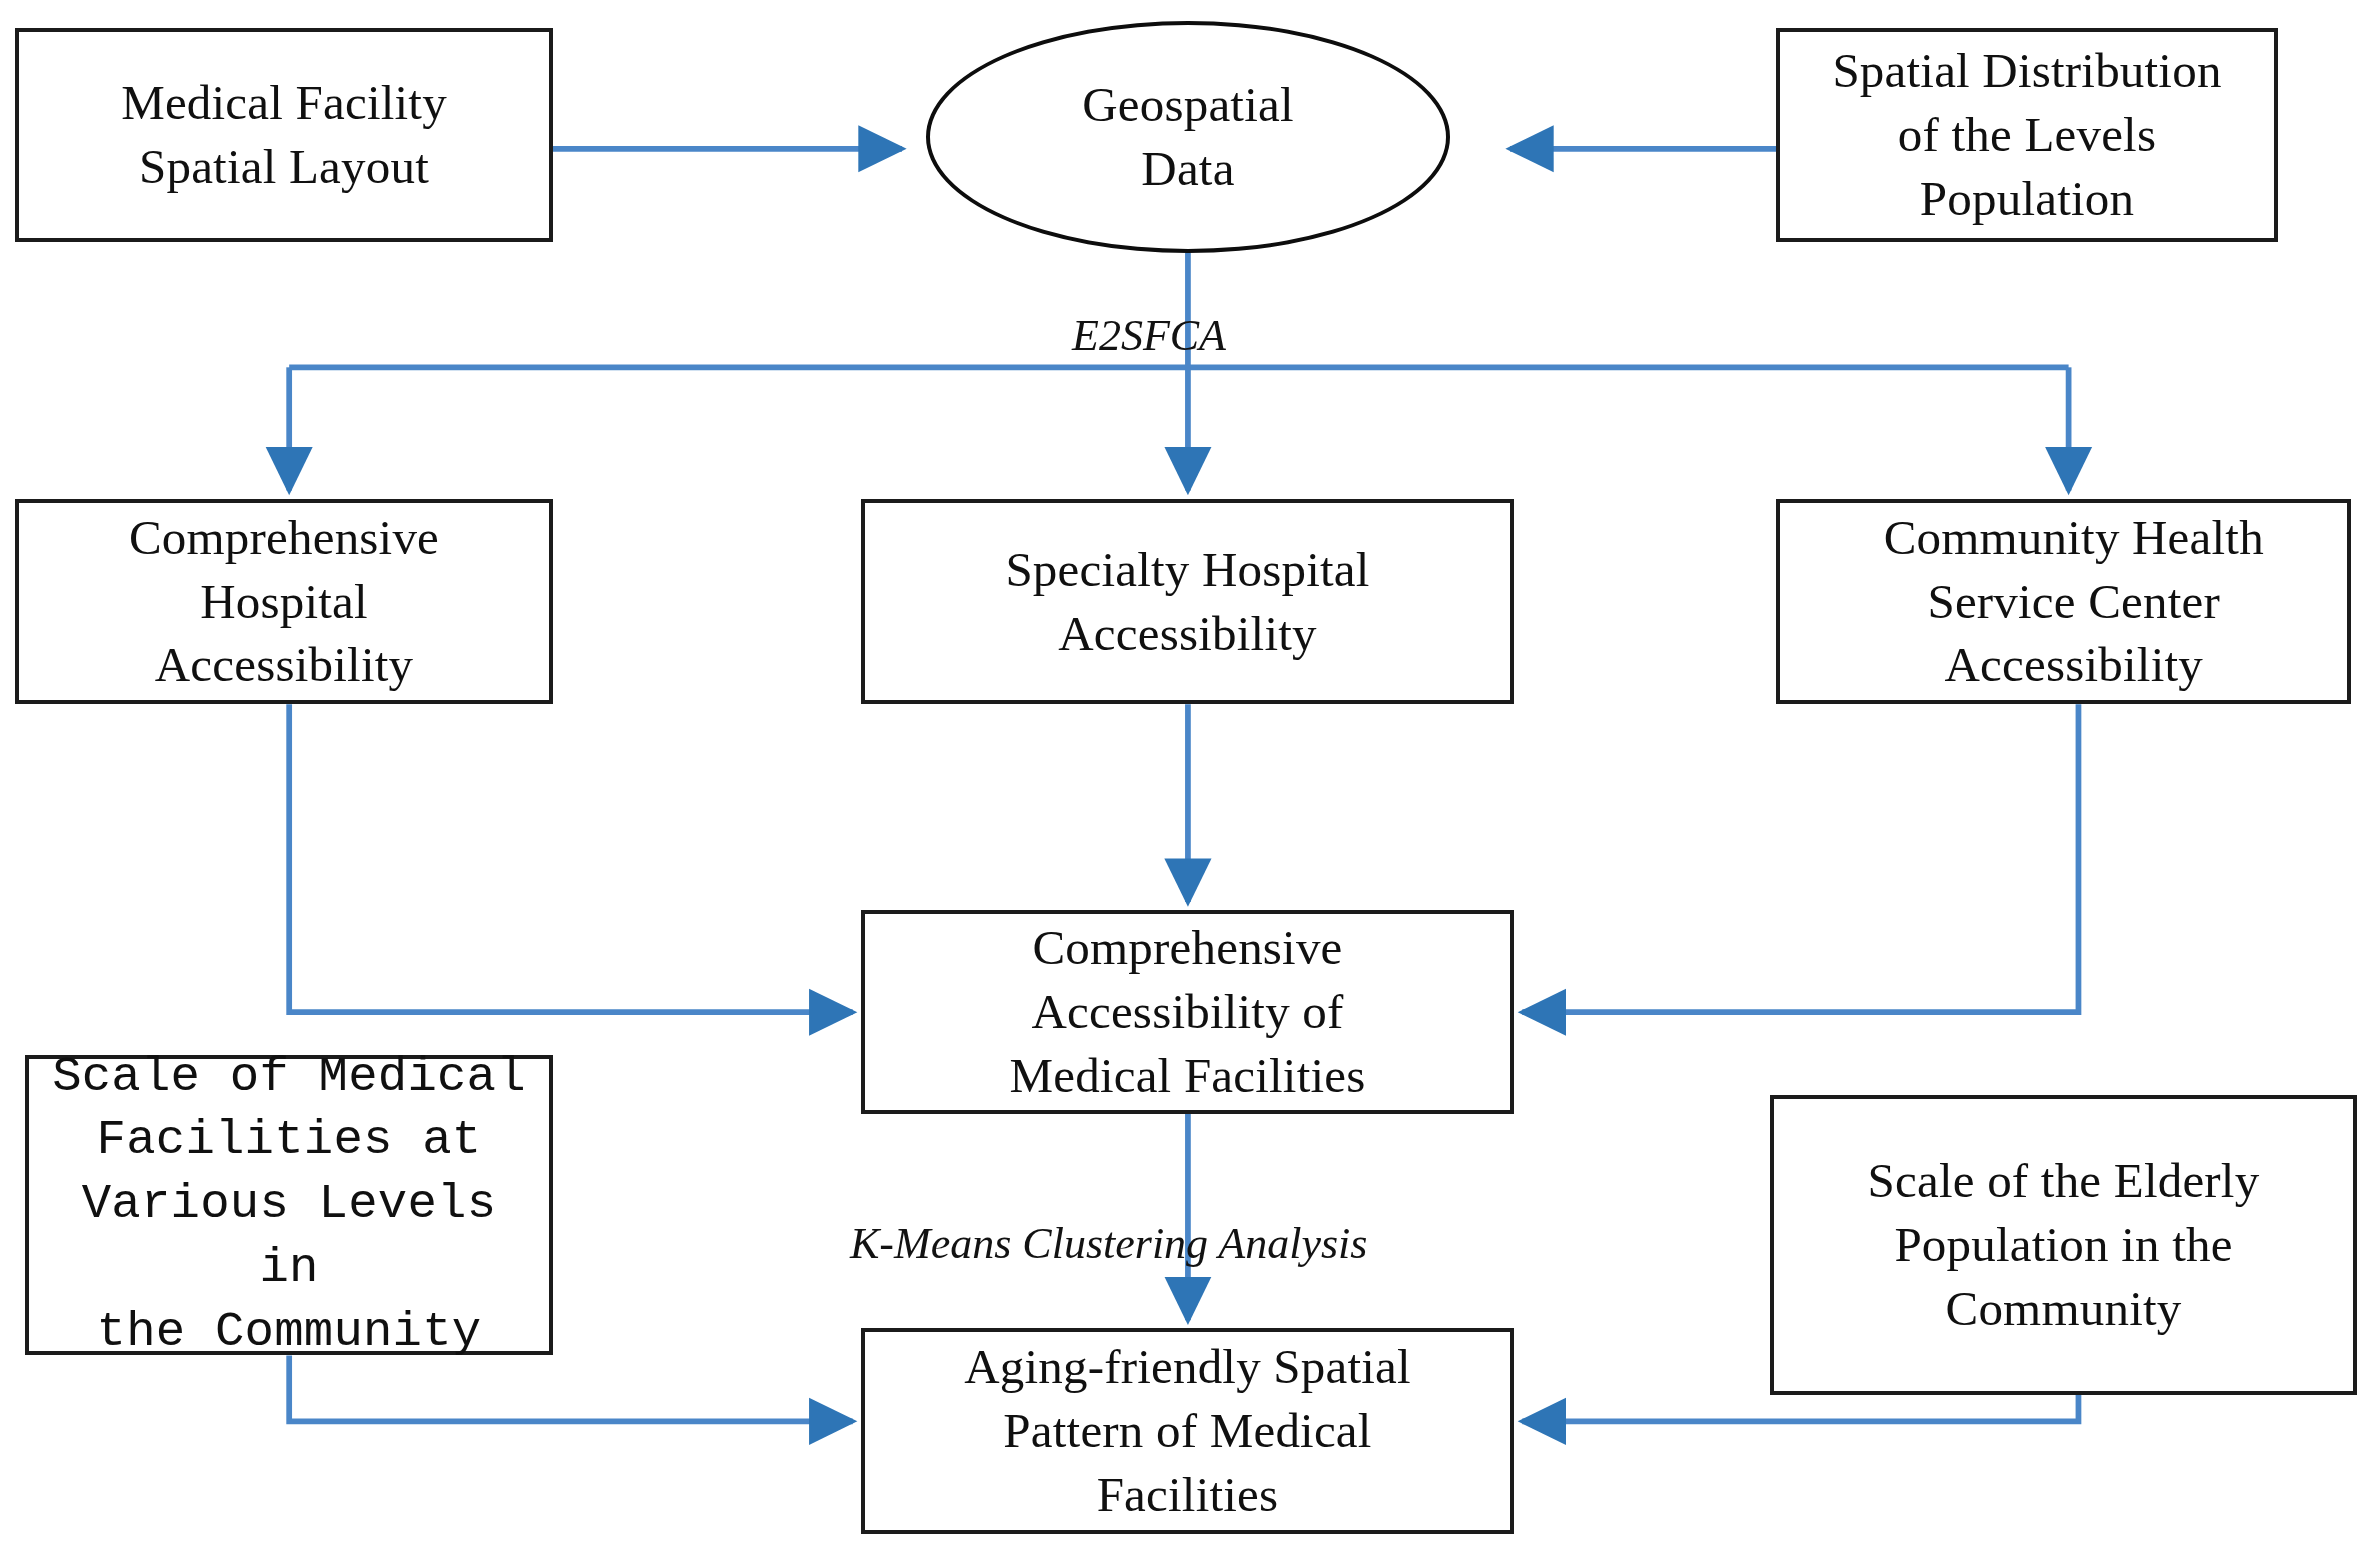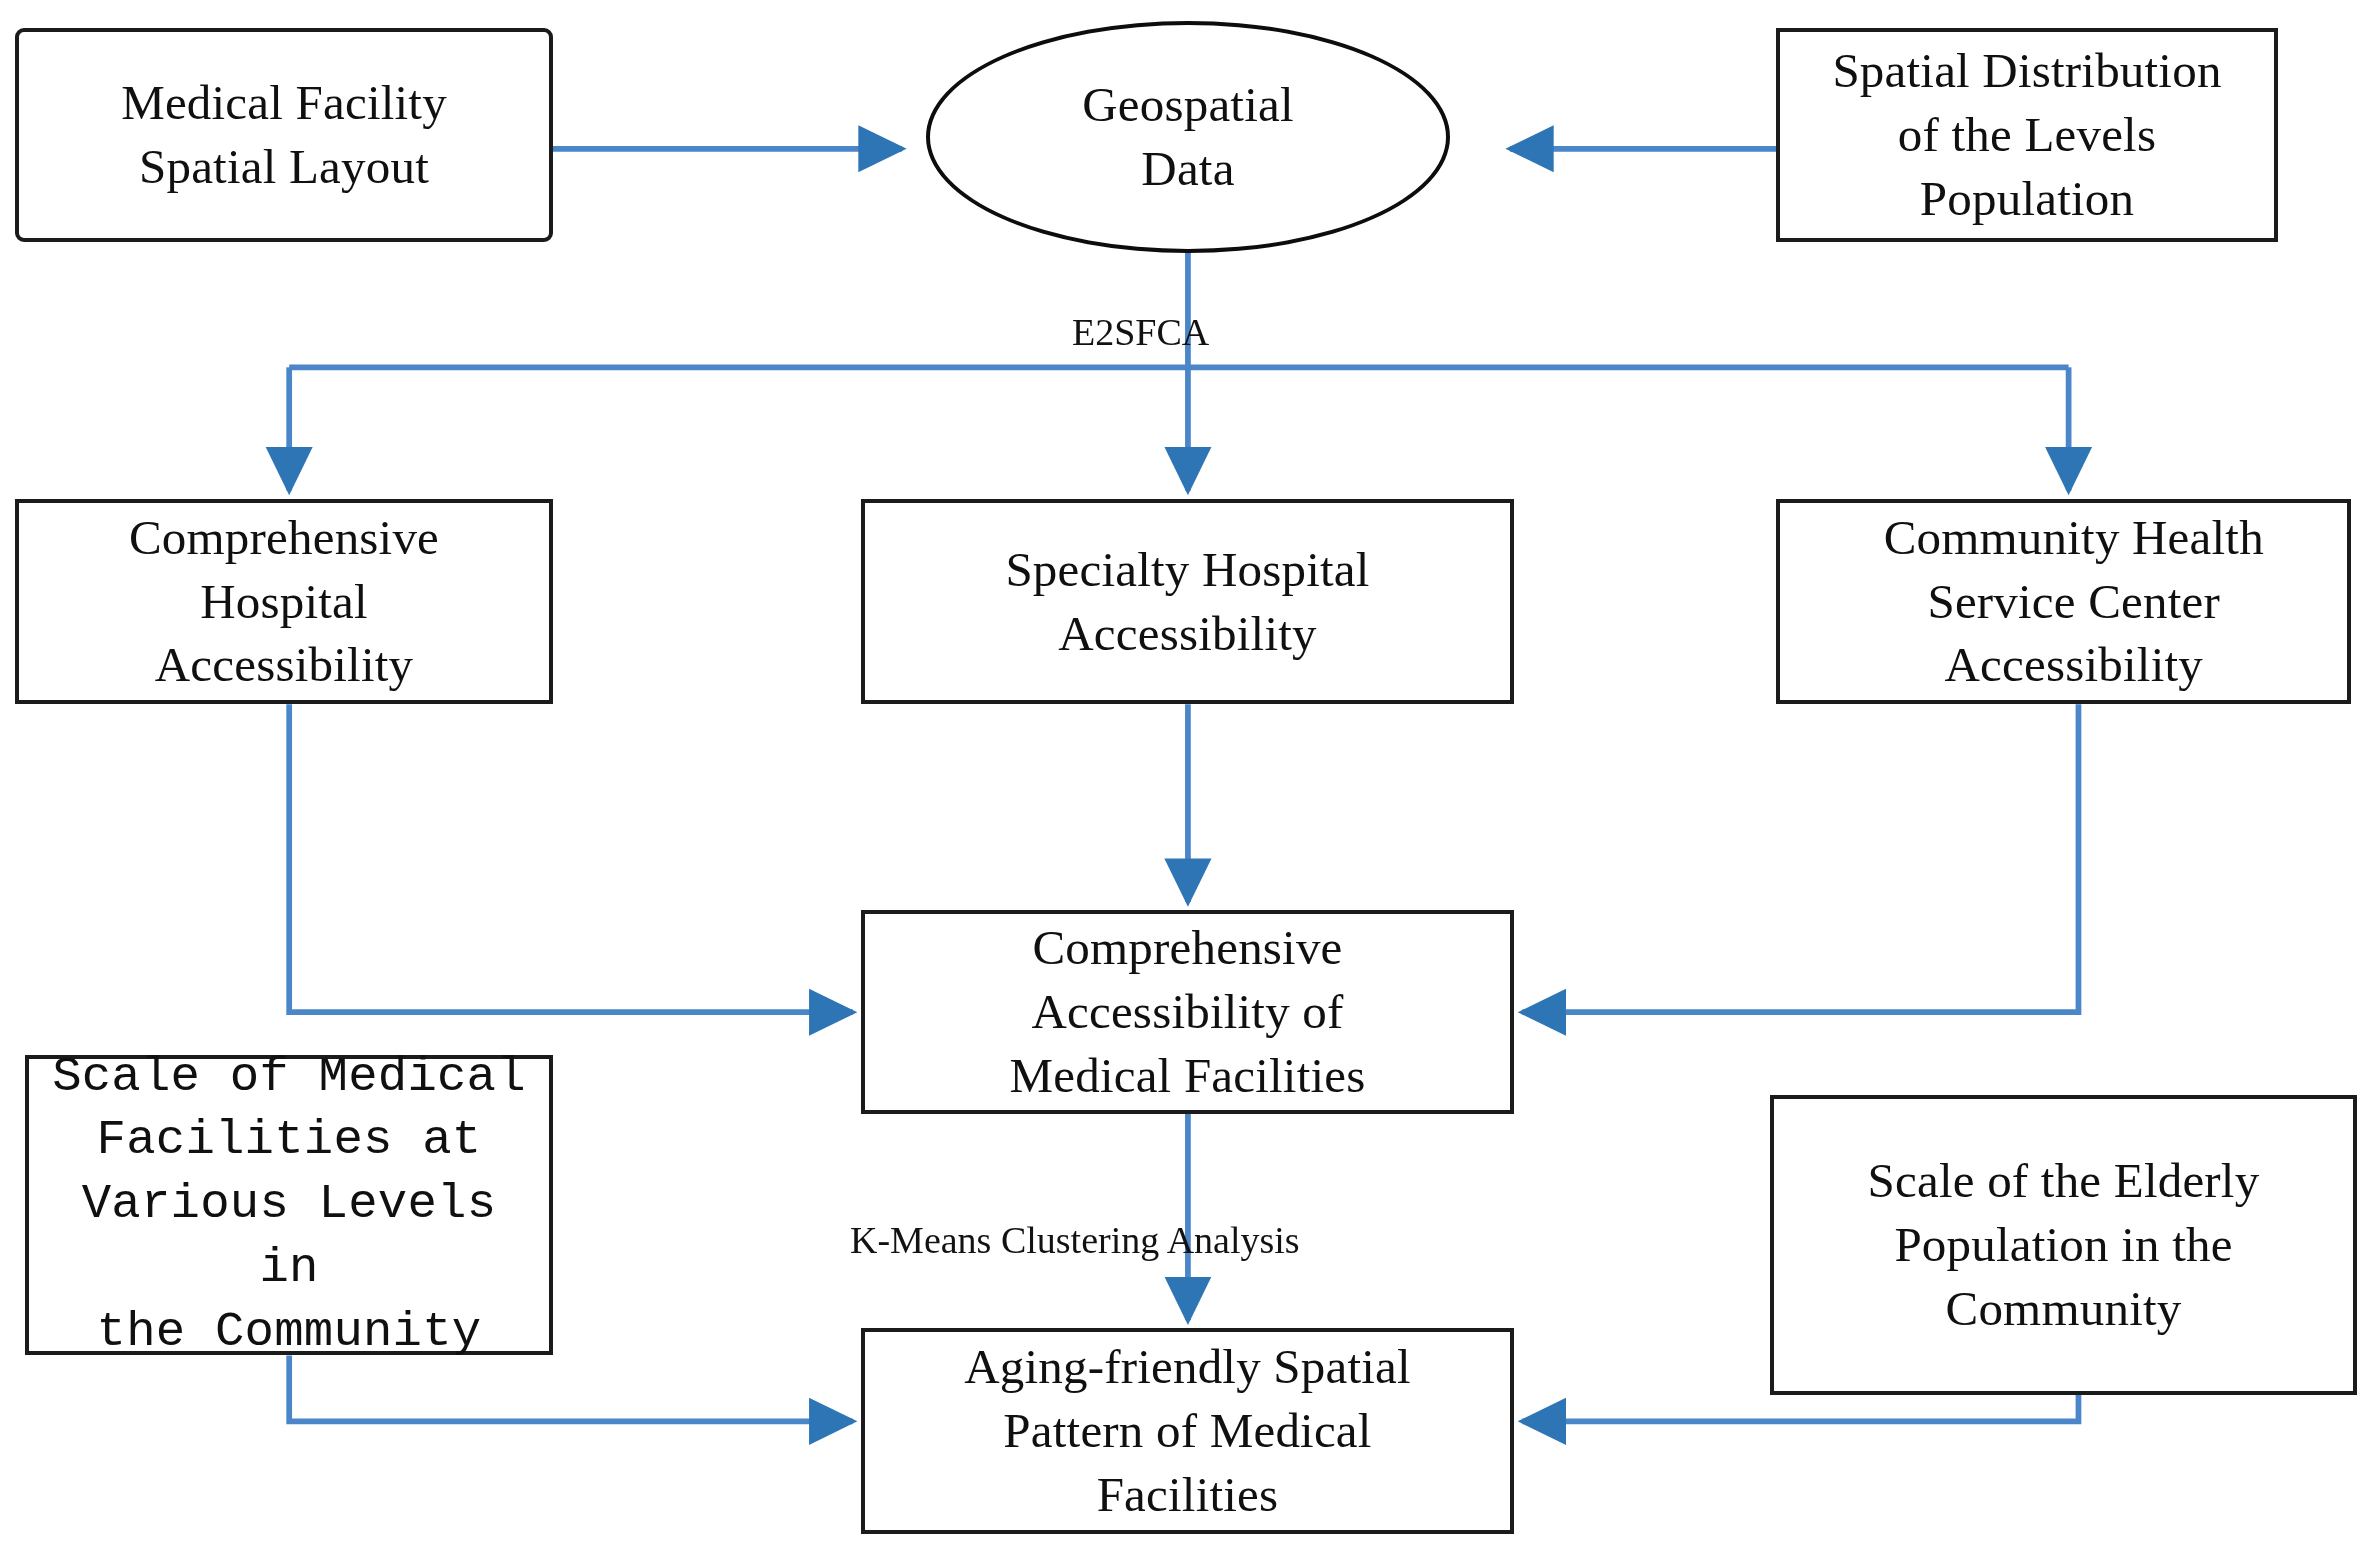--- a/index.html
+++ b/index.html
@@ -34,21 +34,22 @@
     border: 4.1px solid #1b1b1b;
     padding: 3.3px 11.5px;
   }
   .ellipse {
     border: 4.1px solid #0d0d0d;
     border-radius: 50%;
     padding: 0 16.4px;
   }
   .edge-label {
     position: absolute;
-    font-size: 38px;
+    font-style: italic;
+    font-size: 44px;
     color: #121212;
     white-space: nowrap;
     z-index: 4;
     background: transparent;
   }
   svg#wires {
     position: absolute;
     left: 0;
     top: 0;
     width: 2366px;
@@ -99,21 +100,21 @@
 
       <path d="M 1446,1355 L 1446,1607" marker-end="url(#ah-d)"></path>
 
       <path d="M 352,1650 L 352,1730 L 1038,1730" marker-end="url(#ah-r)"></path>
 
       <path d="M 2530,1650 L 2530,1730 L 1853,1730" marker-end="url(#ah-l)"></path>
 
     </g>
   </svg>
 
-  <div class="node box" style="left:15px; top:28px; width:538px; height:214px;border-radius:9px;">
+  <div class="node box" style="left:15px; top:28px; width:538px; height:214px;">
     <span><span>Medical Facility</span><br><span>Spatial Layout</span></span>
   </div>
 
   <div class="node ellipse" style="left:926px; top:20.5px; width:524px; height:232px;">
     <span><span>Geospatial</span><br><span>Data</span></span>
   </div>
 
   <div class="node box" style="left:1776px; top:28px; width:502px; height:214px;">
     <span><span>Spatial Distribution</span><br><span>of the Levels</span><br><span>Population</span></span>
   </div>

